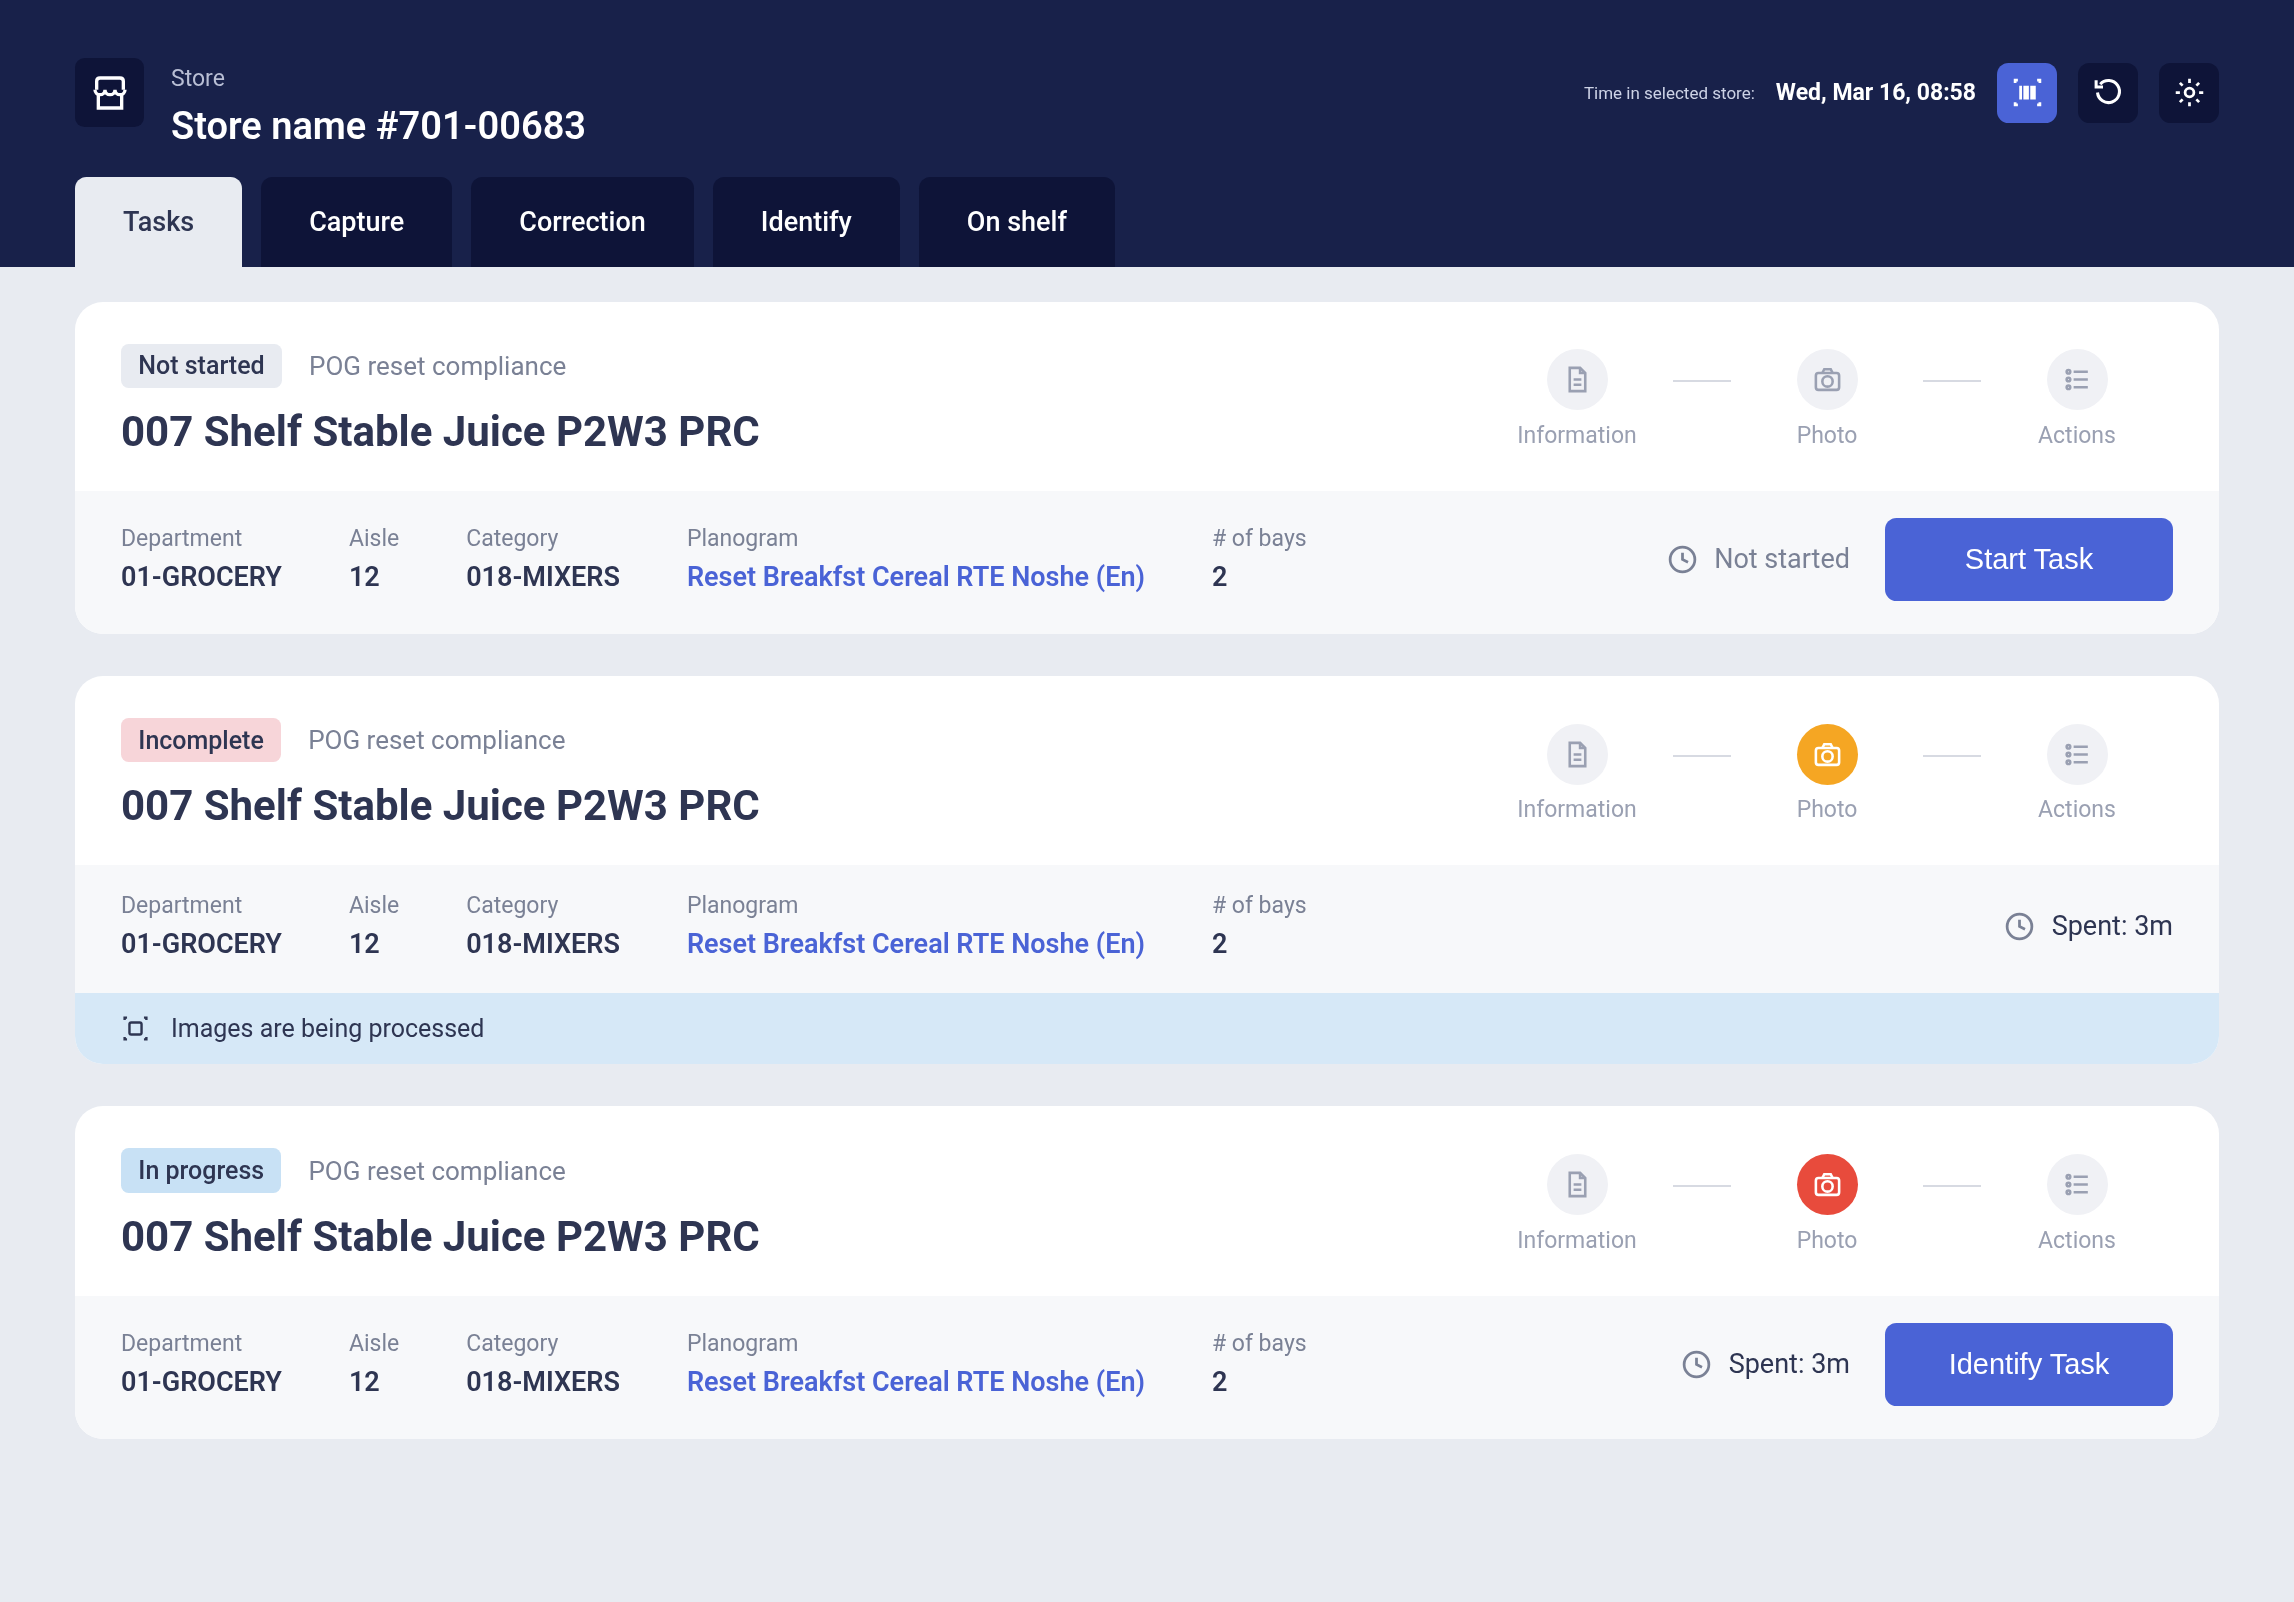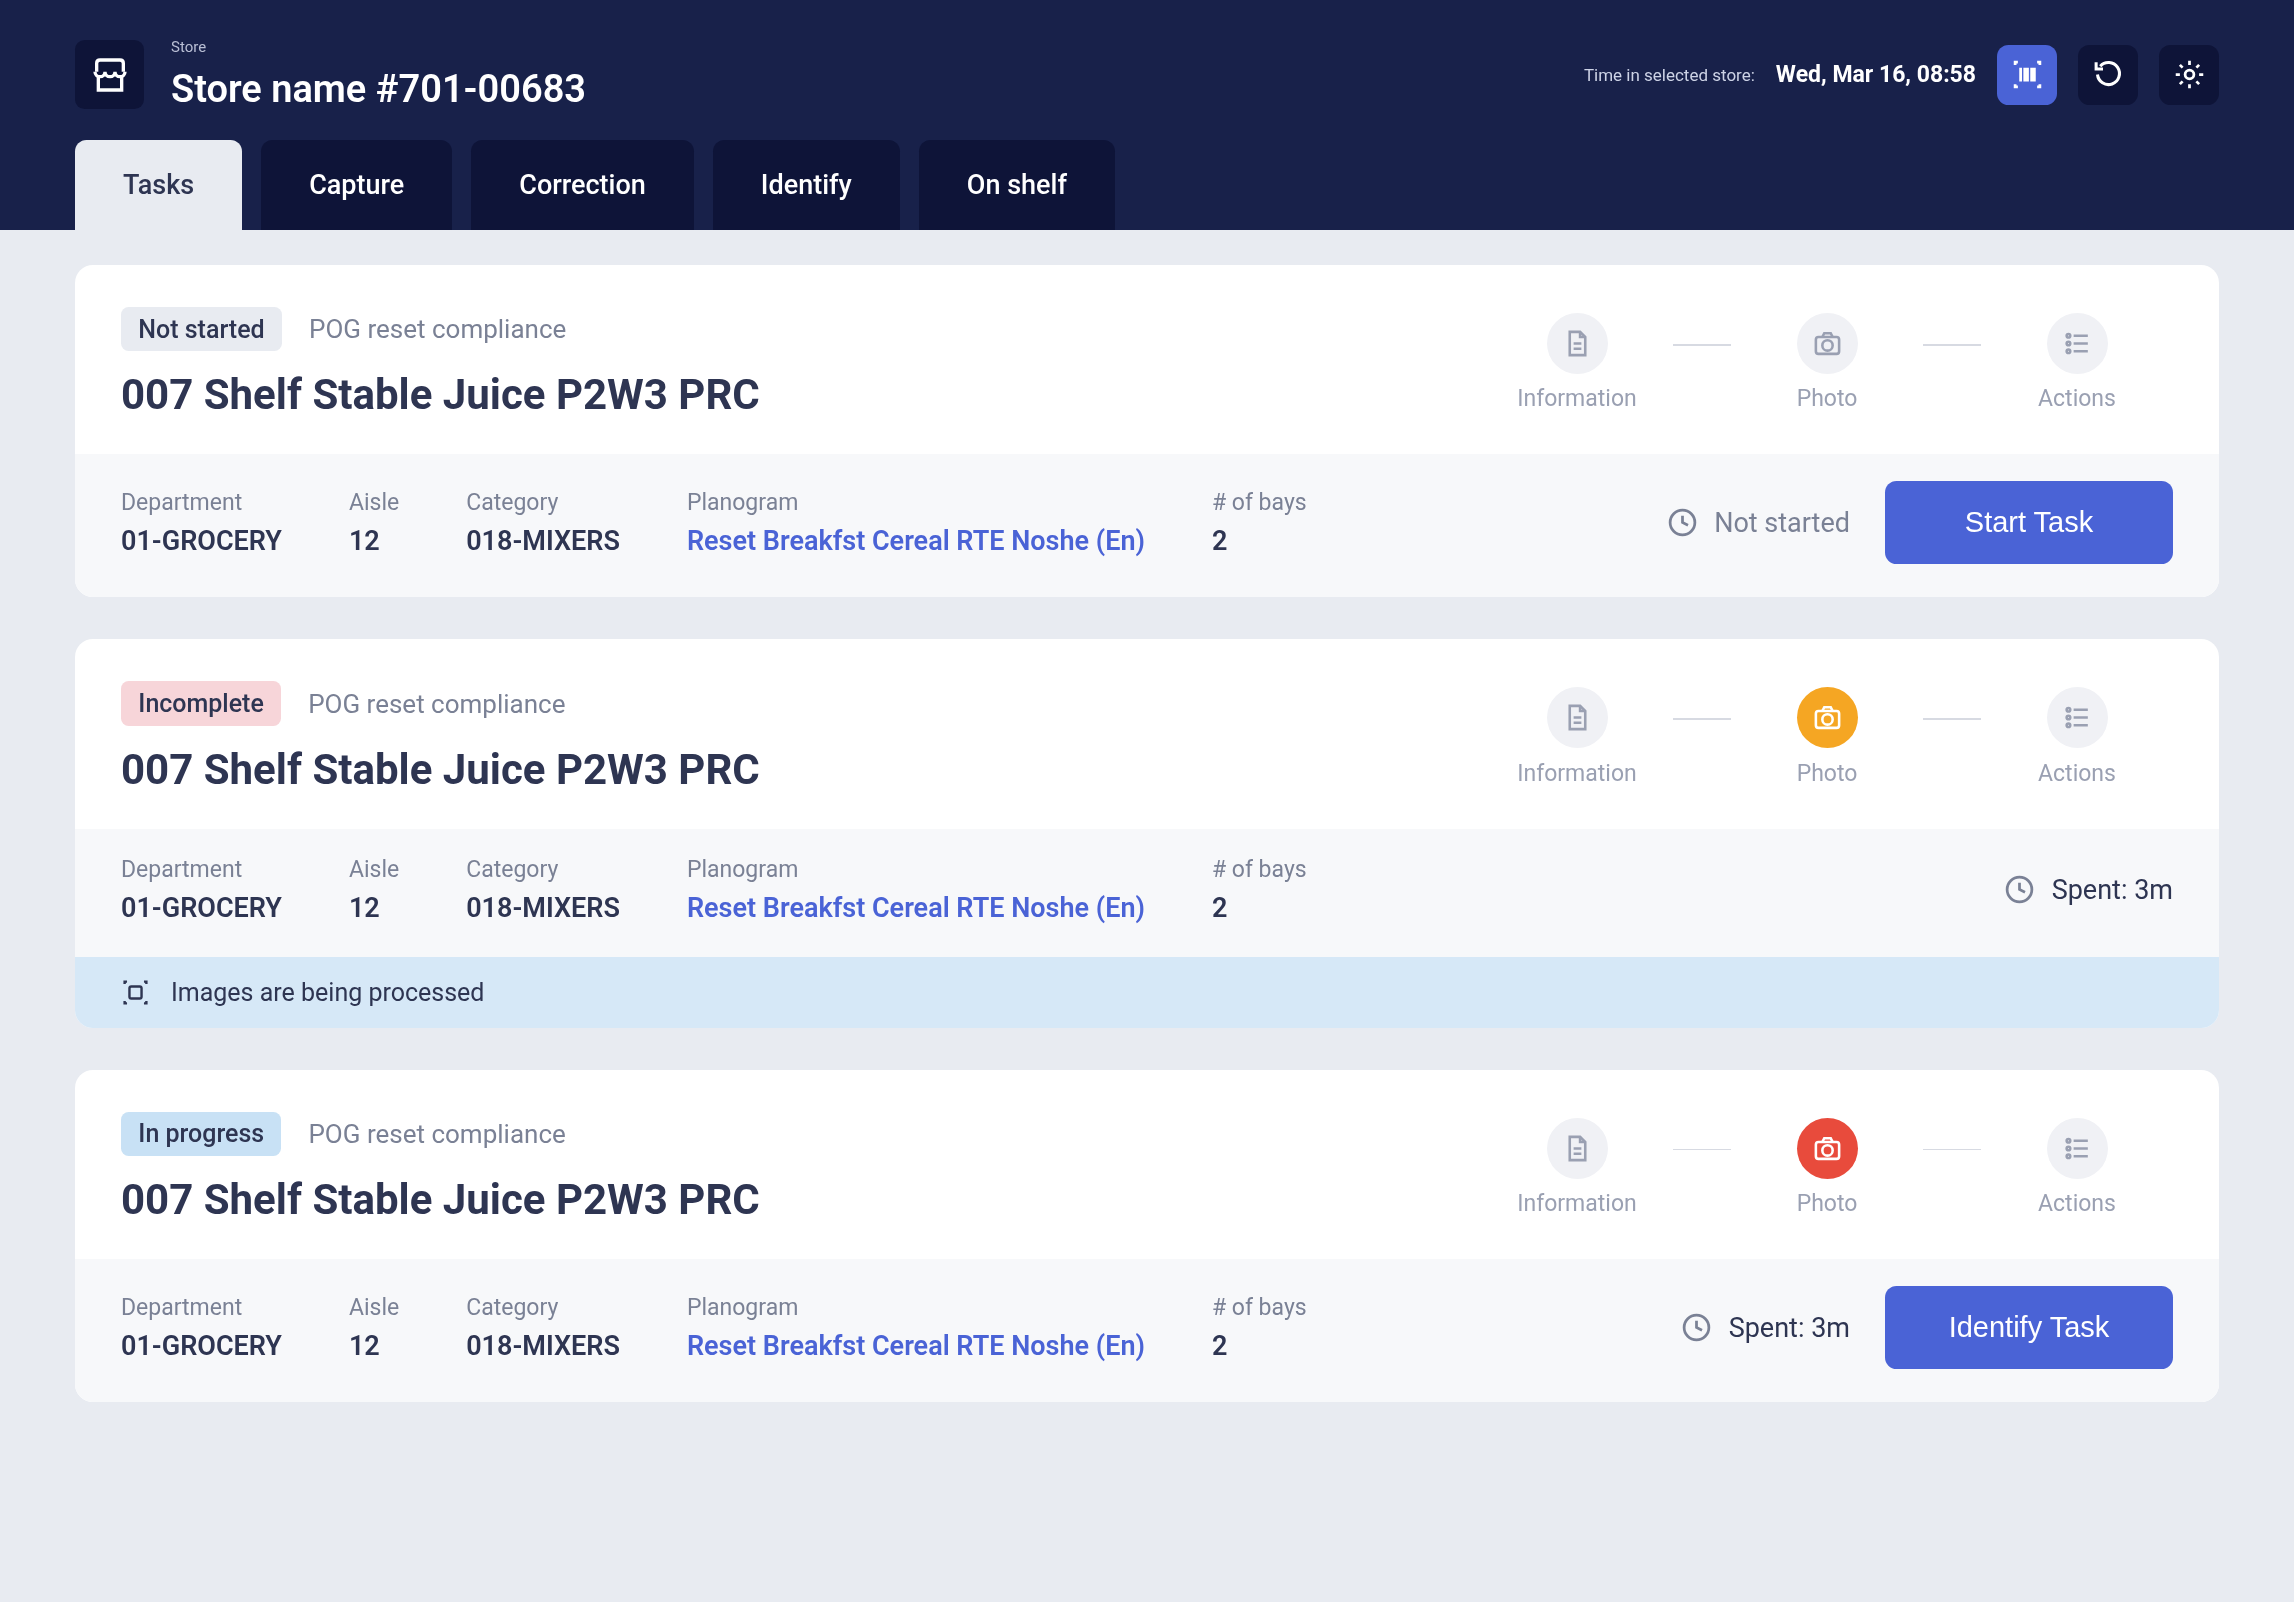--- a/index.html
+++ b/index.html
@@ -48,21 +48,21 @@
     padding-bottom: 29px;
   }
   .store-block { display:flex; align-items:center; gap:27px; }
   .store-icon-box {
     width:69px; height:69px;
     background: var(--navy-dark);
     border-radius:9.6px;
     display:flex; align-items:center; justify-content:center;
   }
   .store-icon-box svg { width:40px; height:40px; stroke:#fff; }
-  .store-text .label { font-size:15px; color:#b8bed4; line-height:1.2; }
+  .store-text .label { font-size:23px; color:#b8bed4; line-height:1.2;margin-top:27px; }
   .store-text .name { font-size:38px; font-weight:600; color:#fff; margin-top:11px; }
 
   .right-cluster { display:flex; align-items:center; gap:21px; }
   .time-label { font-size:17px; color:#cdd3e6; }
   .time-value { font-size:23px; color:#fff; font-weight:700; }
   .icon-btn {
     width:60px; height:60px;
     border-radius:11.5px;
     background: var(--navy-dark);
     display:flex; align-items:center; justify-content:center;
@@ -90,21 +90,21 @@
   
   .main {
     padding: 35px 75px;
     display:flex;
     flex-direction:column;
     gap:42px;
   }
 
   .card {
     background: var(--card);
-    border-radius:18px;
+    border-radius:28px;
     overflow:hidden;
   }
 
   .card-head {
     display:flex;
     justify-content:space-between;
     align-items:flex-start;
     padding: 42px 46px 35px 46px;
   }
 

